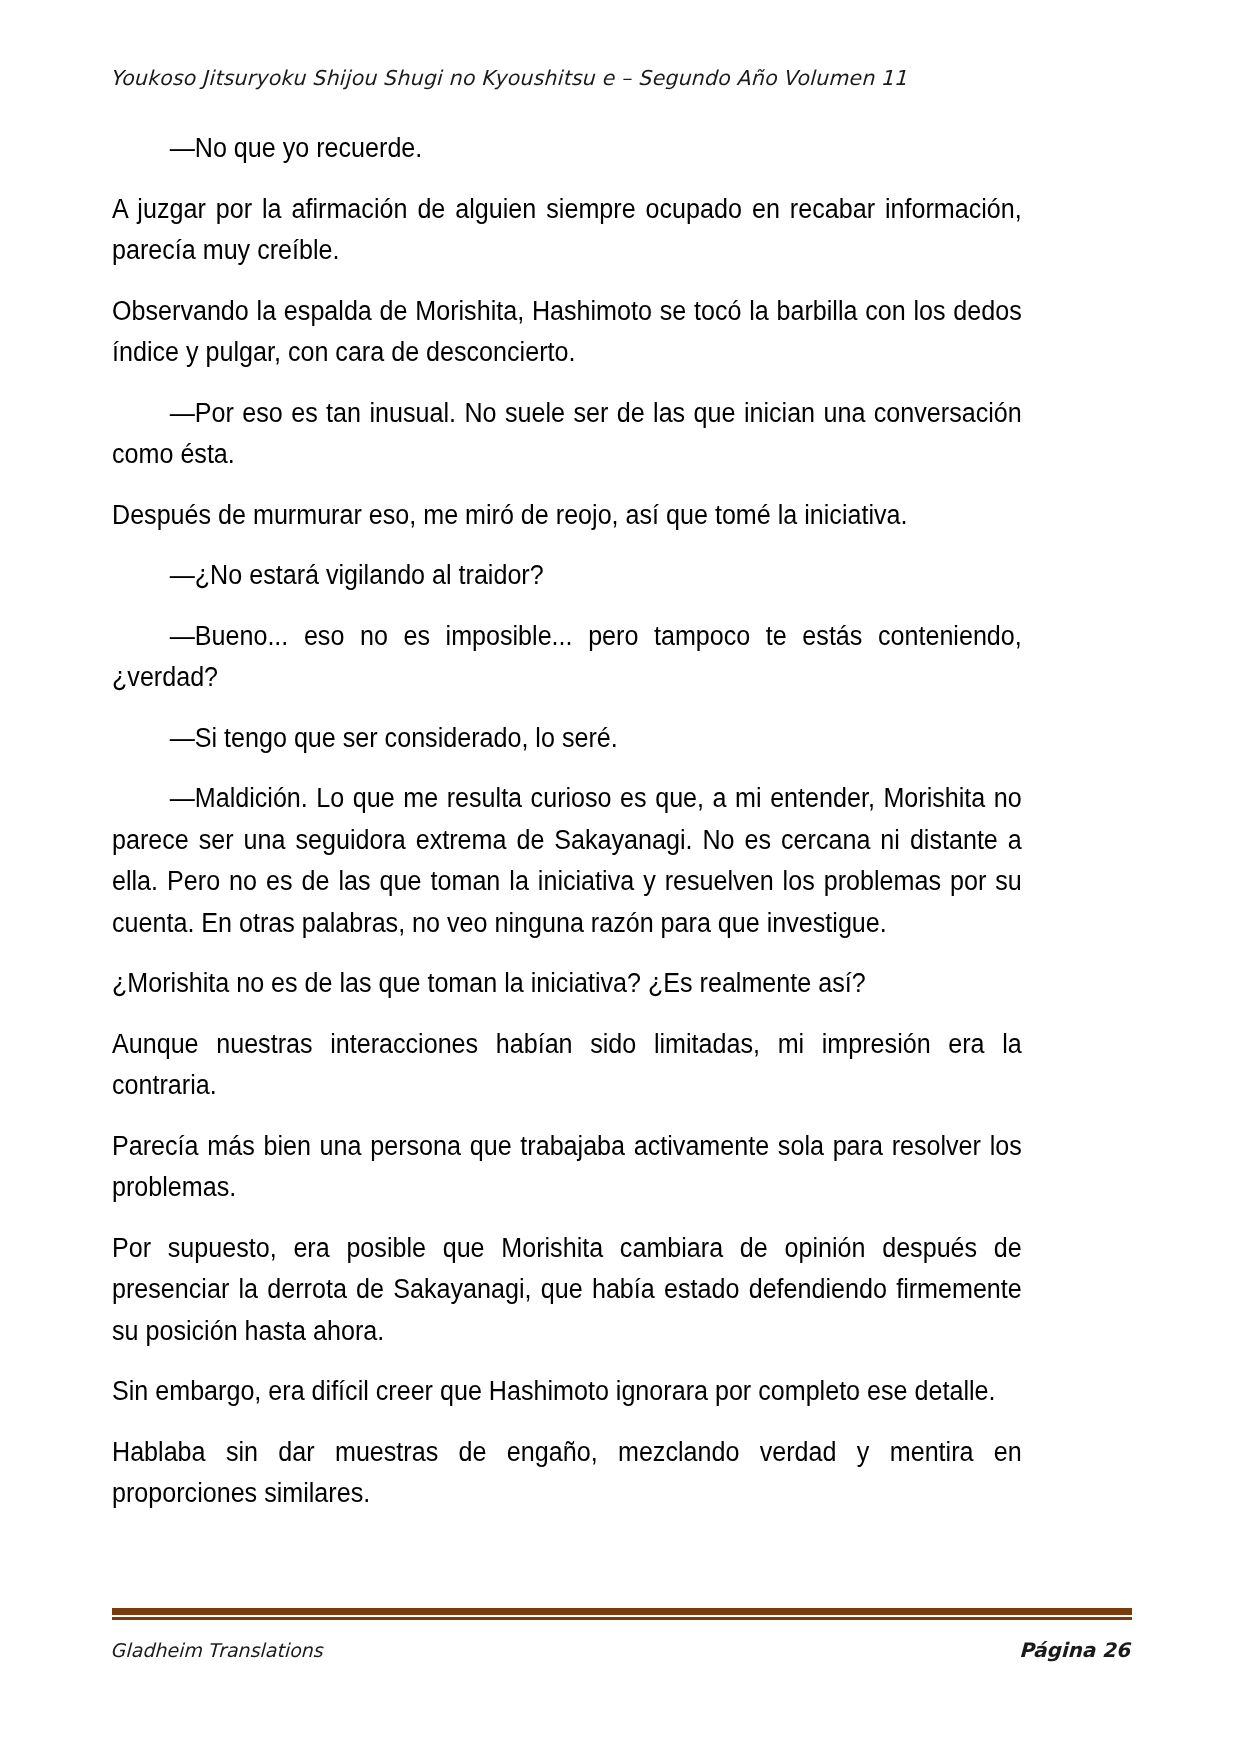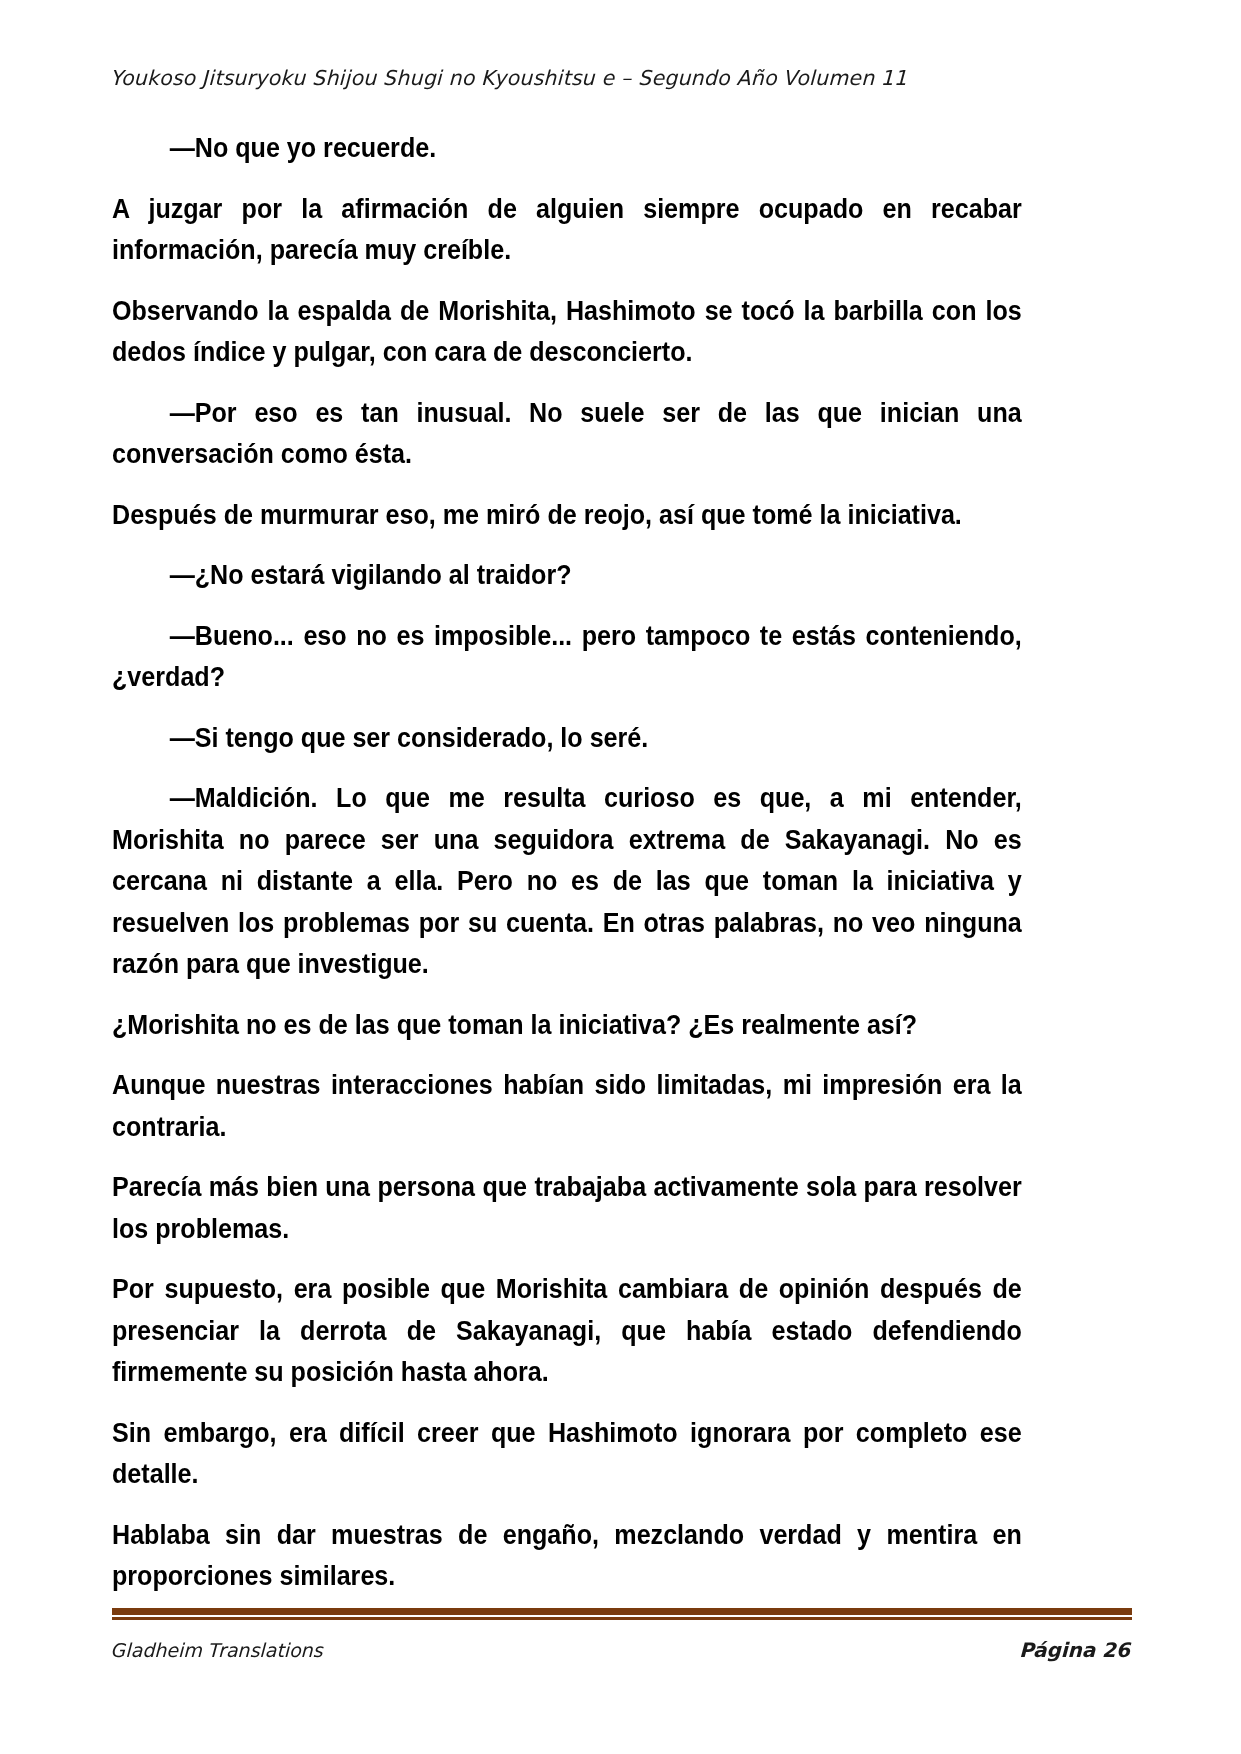--- a/index.html
+++ b/index.html
@@ -35,21 +35,20 @@
     transform: skewX(-4deg);
     transform-origin: left center;
   }
 
   
   .content {
     position: absolute;
     top: 128px;
     left: 112px;
     width: 910px;
-    font-weight: bold;
   }
   .para {
     font-family: "Liberation Sans Narrow", "Liberation Sans", sans-serif;
     font-stretch: condensed;
     font-size: 27px;
     line-height: 41.5px;
     color: #000000;
     text-align: justify;
     text-justify: inter-word;
     margin: 0 0 19px 0;

